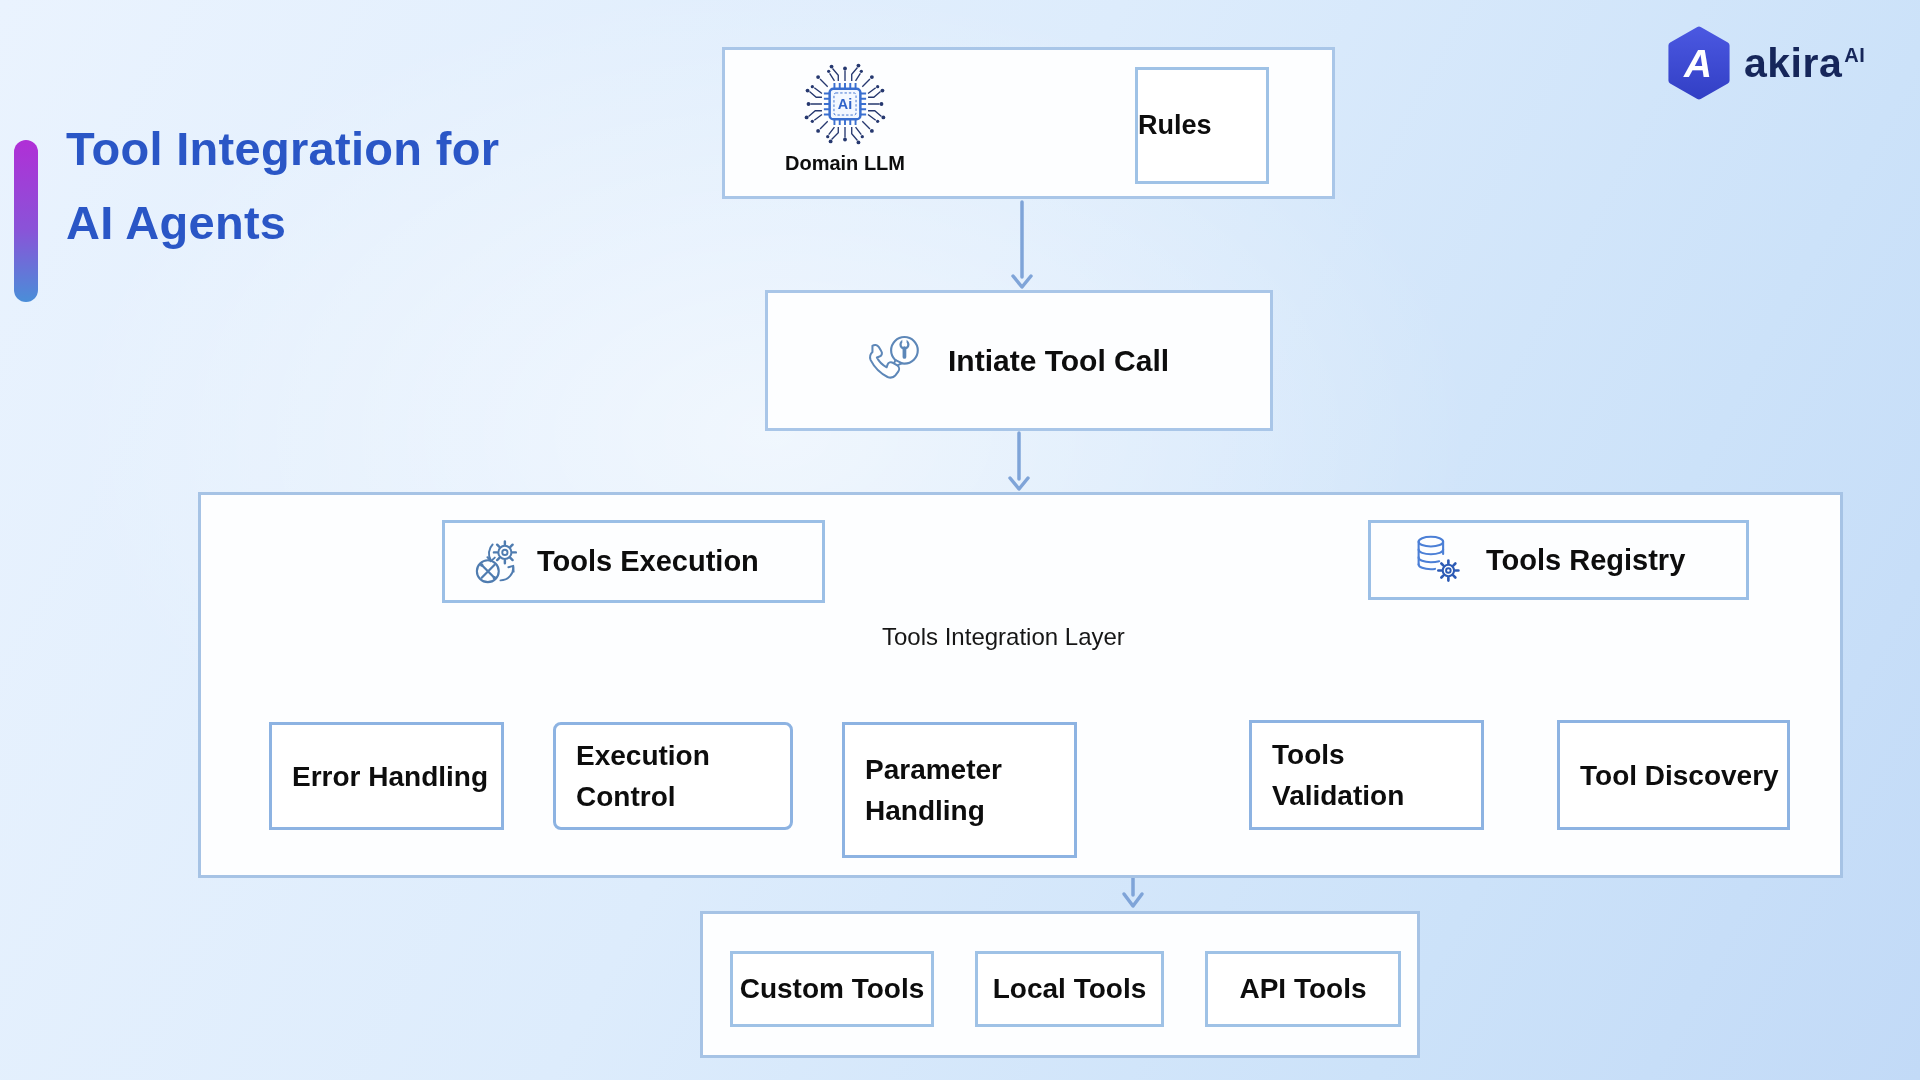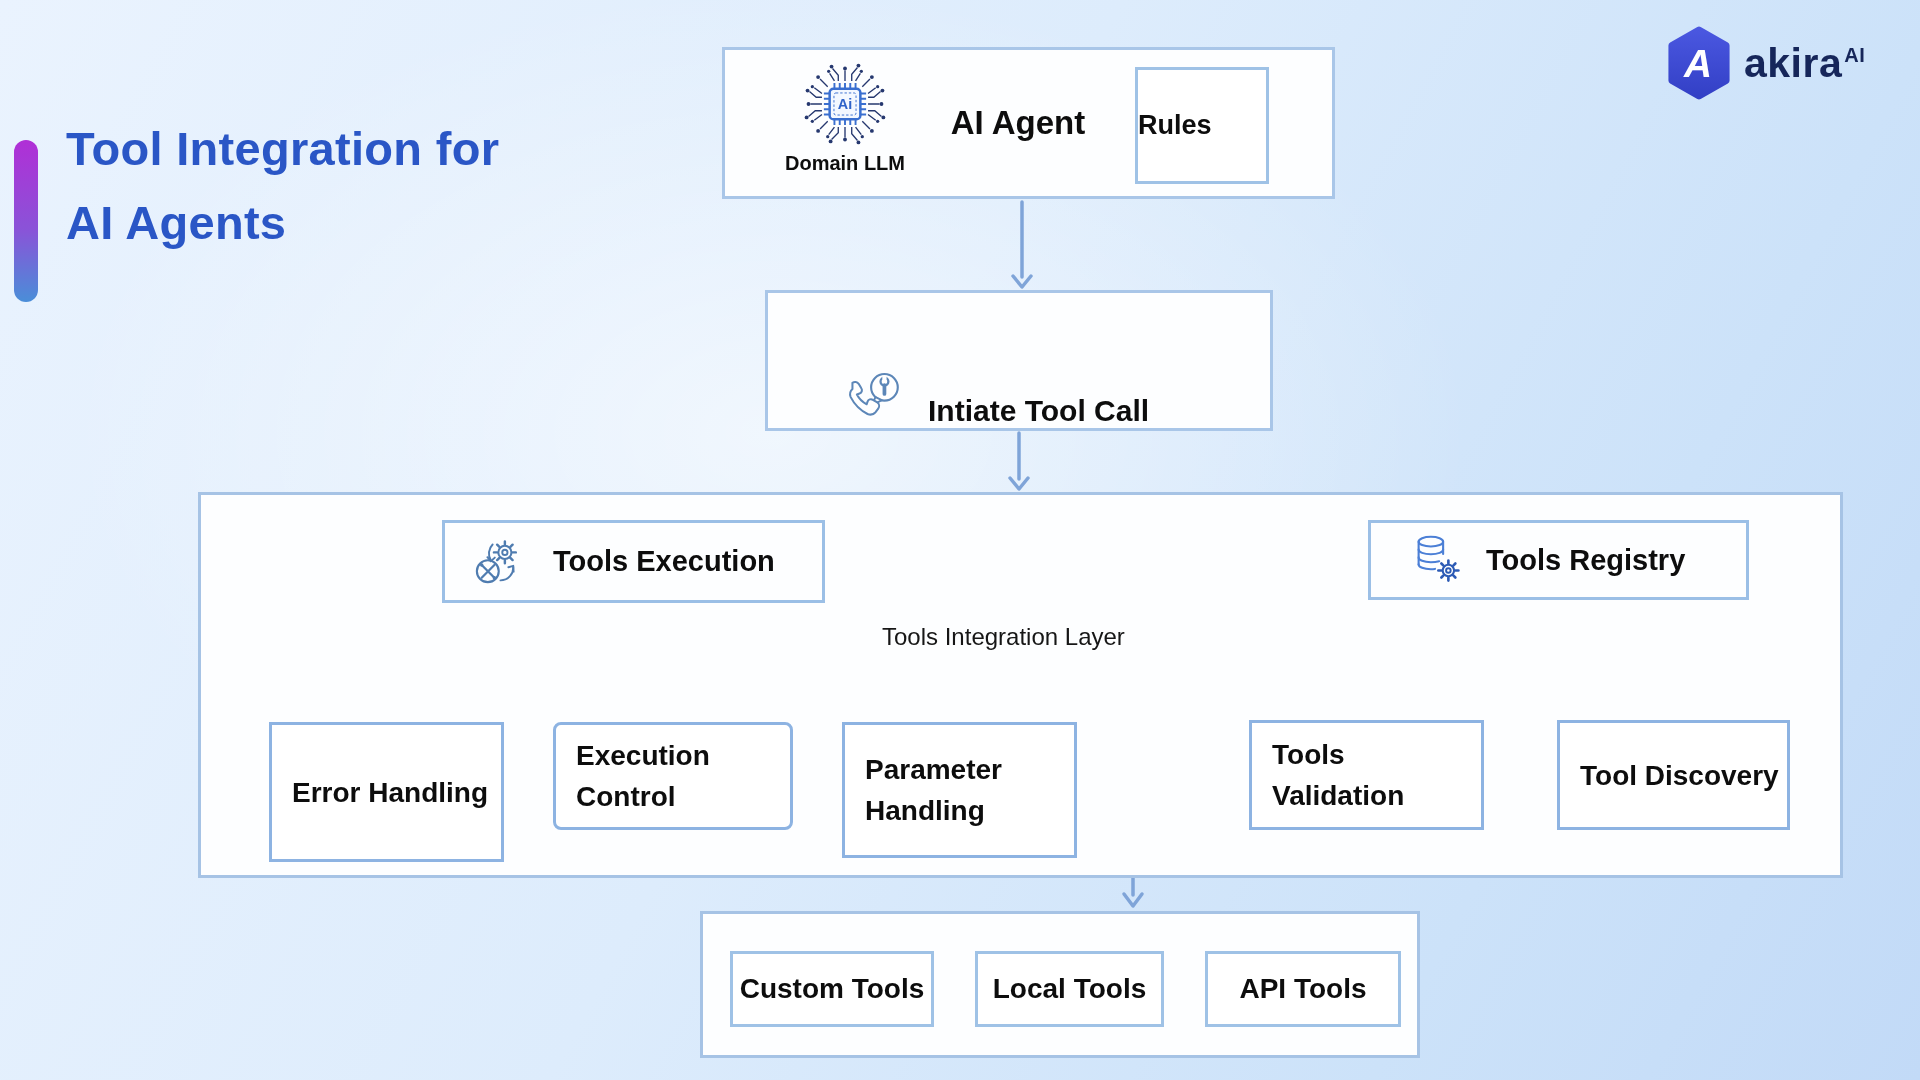--- a/index.html
+++ b/index.html
@@ -26,26 +26,26 @@
   .agent-box{ left:722px; top:47px; width:613px; height:152px; }
   .chip-wrap{ position:absolute; left:56px; top:6px; width:128px; text-align:center; }
   .chip-caption{ font-size:20px; font-weight:bold; margin-top:-4px; }
   .agent-label{ position:absolute; left:205px; top:0; width:176px; height:100%;
     display:flex; align-items:center; justify-content:center; font-size:33px; font-weight:bold; }
   .rules-box{ position:absolute; left:410px; top:17px; width:134px; height:117px;
     border:3px solid #9fc2e6; background:#fff; display:flex; align-items:center; 
     font-size:27px; font-weight:bold; }
   
   .initiate-box{ left:765px; top:290px; width:508px; height:141px;
-    display:flex; align-items:flex-end; padding-left:72px; gap:24px; }
+    display:flex; align-items:center; padding-left:92px; gap:24px; }
   .initiate-label{ font-size:30px; font-weight:bold; }
   
   .layer-container{ left:198px; top:492px; width:1645px; height:386px; border:3px solid #a6c3e5; }
   .execution-box{ left:442px; top:520px; width:383px; height:83px; border:3px solid #9bbfe6;
-    display:flex; align-items:center; padding-left:24px; gap:28px; }
+    display:flex; align-items:center; padding-left:24px; gap:12px; }
   .registry-box{ left:1368px; top:520px; width:381px; height:80px; border:3px solid #9bbfe6;
     display:flex; align-items:center; padding-left:37px; gap:20px; }
   .parent-label{ font-size:29px; font-weight:bold; }
   .layer-caption{ position:absolute; left:882px; top:623px; font-size:24px; font-weight:400; color:#161616; }
   .child-box{ position:absolute; border:3.5px solid #8db3e2; background:#fff;
     display:flex; align-items:center; padding-left:20px; font-size:28px; font-weight:bold; line-height:41px; }
   
   .tools-panel{ left:700px; top:911px; width:720px; height:147px; border:3px solid #a6c3e5; }
   .tool-chip{ position:absolute; top:37px; height:76px; border:3px solid #9fc2e6; background:#fff;
     display:flex; align-items:center; justify-content:center; font-size:28px; font-weight:bold; }
@@ -140,21 +140,20 @@
             <circle cx="78" cy="78" r="2"></circle>
         </g>
         <path d="M39,28V34 M44.5,28V34 M50,28V34 M55.5,28V34 M61,28V34 M39,66V72 M44.5,66V72 M50,66V72 M55.5,66V72 M61,66V72
                  M28,39H34 M28,44.5H34 M28,50H34 M28,55.5H34 M28,61H34 M66,39H72 M66,44.5H72 M66,50H72 M66,55.5H72 M66,61H72" stroke="#3a6fd0" stroke-width="2" fill="none"></path>
         <rect x="34" y="34" width="32" height="32" rx="4" fill="#f4f8ff" stroke="#3a6fd0" stroke-width="2.6"></rect>
         <rect x="38.5" y="38.5" width="23" height="23" rx="2" fill="none" stroke="#3a6fd0" stroke-width="1" stroke-dasharray="2.5 2"></rect>
         <text x="50" y="55.5" font-size="15" font-weight="bold" fill="#2f63c9" text-anchor="middle" font-family="Liberation Sans, sans-serif">Ai</text>
       </svg>
       <div class="chip-caption">Domain LLM</div>
     </div>
-    <div class="agent-label">AI Agent</div>
     <div class="rules-box">
       <span>Rules</span>
     </div>
   </div>
 
   <div class="box bordered initiate-box">
     <svg width="64" height="60" viewBox="0 0 72 64">
       <circle cx="50" cy="20" r="15" fill="#ffffff" stroke="#5d87b8" stroke-width="2.4"></circle>
       <path d="M40,31 L35,41 L47,34.5 Z" fill="#ffffff" stroke="#5d87b8" stroke-width="2.2" stroke-linejoin="round"></path>
       <circle cx="50" cy="13.5" r="4.4" fill="none" stroke="#5d87b8" stroke-width="2.6"></circle>
@@ -199,21 +198,21 @@
       <circle cx="45" cy="44" r="13.5" fill="#ffffff"></circle>
       <g stroke="#2d5bb5" fill="none" stroke-linecap="round">
         <path stroke-width="3" d="M45,32.5V36 M45,52V55.5 M33.5,44H37 M53,44H56.5 M37,36l2.4,2.4 M50.6,49.6l2.4,2.4 M53,36l-2.4,2.4 M39.4,49.6l-2.4,2.4"></path>
         <circle cx="45" cy="44" r="6.5" stroke-width="2.4"></circle>
         <circle cx="45" cy="44" r="2.6" stroke-width="2.2"></circle>
       </g>
     </svg>
     <div class="parent-label">Tools Registry</div>
   </div>
 
-  <div class="child-box" style="left:269px; top:722px; width:235px; height:140px;">
+  <div class="child-box" style="left:269px; top:722px; width:235px; height:108px;">
     <span>Error Handling</span>
   </div>
   <div class="child-box" style="left:553px; top:722px; width:240px; height:108px;border-radius:8px;">
     <span>Execution Control</span>
   </div>
   <div class="child-box" style="left:842px; top:722px; width:235px; height:136px;">
     <span>Parameter Handling</span>
   </div>
 
   <div class="child-box" style="left:1249px; top:720px; width:235px; height:110px;">

